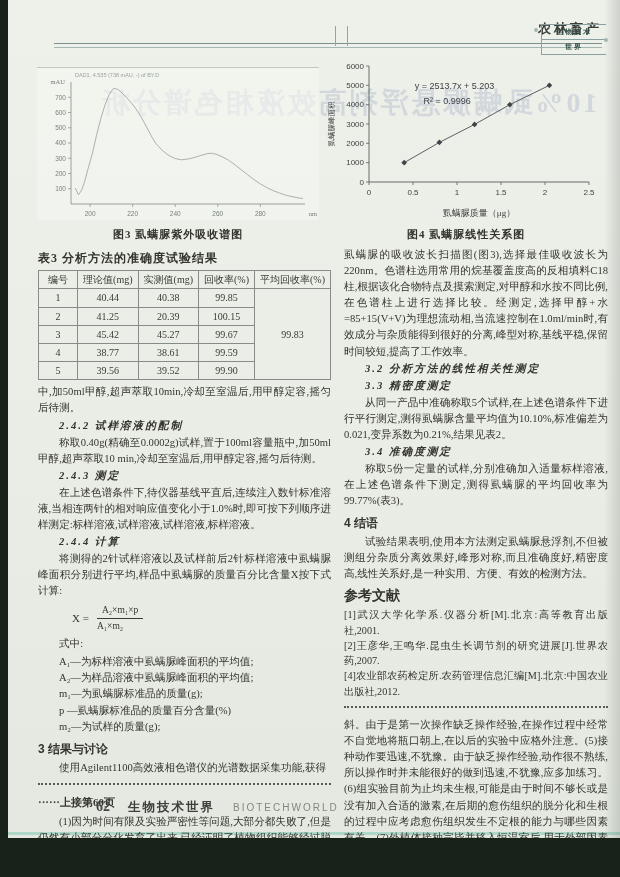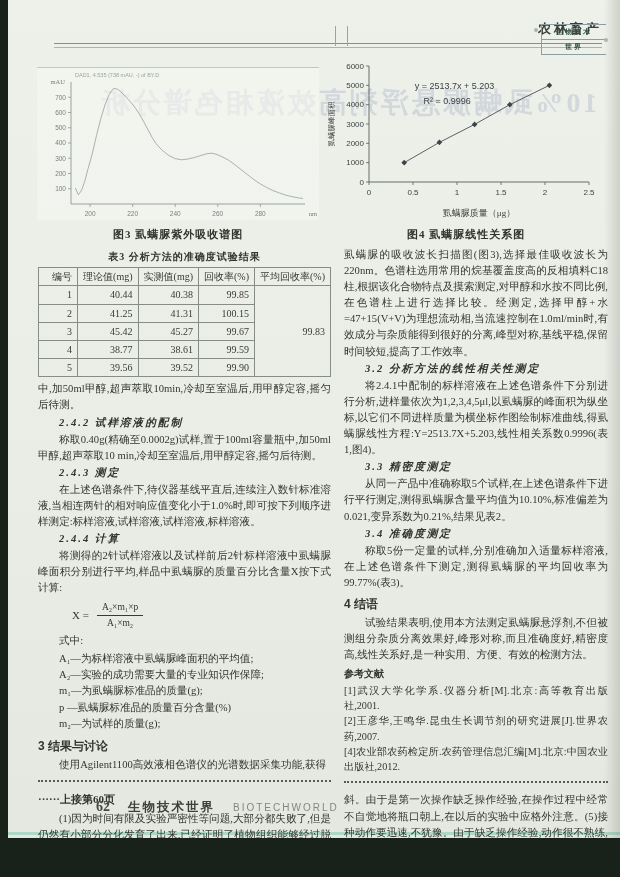--- a/index.html
+++ b/index.html
@@ -40,33 +40,33 @@
   
   .cols{position:relative;z-index:1;display:flex;gap:13px;padding:5px 12px 0 30px;
     color:#34342e;font-size:10.6px;line-height:1.52;text-align:justify;}
   .col-l{width:293px;flex:none;}
   .col-r{width:264px;flex:none;}
   p{margin:0 0 1px 0;text-indent:21px;}
   p.noindent{text-indent:0;}
   .subhead{font-style:italic;font-weight:bold;letter-spacing:2px;text-indent:21px;margin:1px 0;}
   .sechead{font-weight:bold;font-size:12px;margin:4px 0 2px 0;
     font-family:"Liberation Sans","DejaVu Sans",sans-serif;}
-  .refhead{font-weight:bold;font-size:10px;margin:3px 0 1px 0;
+  .refhead{font-weight:bold;font-size:14px;margin:3px 0 1px 0;
     font-family:"Liberation Sans","DejaVu Sans",sans-serif;}
   .refs div{font-size:10.2px;line-height:1.5;}
   .dotted{border:none;border-top:2px dotted #5a5a54;margin:7px 0 9px 0;}
   .contmark{font-weight:bold;font-size:11px;margin:2px 0 3px 0;}
   
-  .tbl-caption{text-align:center;font-weight:bold;font-size:10px;margin:2px 0 3px 0;letter-spacing:1px;}
+  .tbl-caption{font-weight:bold;font-size:12px;margin:2px 0 3px 0;letter-spacing:1px;}
   table{border-collapse:collapse;width:100%;font-size:10px;color:#3a3a34;margin-bottom:4px;}
-  th,td{border:1px solid #868c88;padding:1px 5px;text-align:right;font-weight:normal;height:13px;}
+  th,td{border:1px solid #868c88;padding:1px 5px;text-align:center;font-weight:normal;height:13px;}
   th{white-space:nowrap;}
   
   .formula{display:flex;align-items:center;gap:8px;margin:3px 0 3px 34px;font-size:11px;}
-  .frac{display:inline-flex;flex-direction:column;text-align:center;font-size:9.5px;}
+  .frac{display:inline-flex;flex-direction:column;font-size:9.5px;}
   .frac .num{border-bottom:1px solid #3a3a34;padding:0 5px 1px 5px;}
   .frac .den{padding-top:0;}
   .defs div{text-indent:21px;line-height:1.55;}
   
   .footer{position:absolute;left:88px;bottom:22px;display:flex;align-items:baseline;gap:18px;z-index:2;}
   .pg-num{font-size:14px;font-weight:bold;color:#45494 5;color:#454945;}
   .jcn{font-size:12.5px;font-weight:bold;color:#3c403c;letter-spacing:2px;
     font-family:"Liberation Sans","DejaVu Sans",sans-serif;}
   .jen{font-size:10px;color:#82887f;letter-spacing:2px;
     font-family:"Liberation Sans","DejaVu Sans",sans-serif;}
@@ -186,21 +186,21 @@
         <tr>
           <td>1</td>
           <td>40.44</td>
           <td>40.38</td>
           <td>99.85</td>
           <td rowspan="5" style="vertical-align:middle">99.83</td>
         </tr>
         <tr>
           <td>2</td>
           <td>41.25</td>
-          <td>41.31</td>
+          <td>20.39</td>
           <td>100.15</td>
         </tr>
         <tr>
           <td>3</td>
           <td>45.42</td>
           <td>45.27</td>
           <td>99.67</td>
         </tr>
         <tr>
           <td>4</td>
@@ -228,38 +228,37 @@
       <div class="formula">
         <span>X =</span>
         <span class="frac">
           <span class="num">A₂×m₁×p</span>
           <span class="den">A₁×m₂</span>
         </span>
       </div>
       <p class="noindent" style="text-indent:21px">式中:</p>
       <div class="defs">
         <div>A₁—为标样溶液中虱螨脲峰面积的平均值;</div>
-        <div>A₂—实验的成功需要大量的专业知识作保障;</div>
+        <div>A₂—为样品溶液中虱螨脲峰面积的平均值;</div>
         <div>m₁—为虱螨脲标准品的质量(g);</div>
         <div>p —虱螨脲标准品的质量百分含量(%)</div>
         <div>m₂—为试样的质量(g);</div>
       </div>
 
       <div class="sechead">3 结果与讨论</div>
       <p>使用Agilent1100高效液相色谱仪的光谱数据采集功能,获得</p>
 
       <hr class="dotted">
       <div class="contmark">······上接第60页</div>
       <p>(1)因为时间有限及实验严密性等问题,大部分都失败了,但是仍然有小部分分化发育了出来,已经证明了植物组织能够经过脱分化作用,形成愈伤组织,经过再分化作用,愈伤组织又能重新分化为有结构的组织和器官,最终形成完整的植株。(2)在实验前的准备工作做的不够充分,虽然查阅了相关书籍,但对于植物组织培养技术还只是一知半解,没有足够的专业知识储备,对实验的设计也不够完善,实验的成功需要大量的专业知识作保障,应充分吸取教训,加强对专业知识的补充。(3)本次实验染菌率为62.5%,可能是由于接种时操作不当,使细菌落入培养瓶中,在净化台前进行操作时,要注意不能说话、咳嗽等,操作未完成前禁止将手移出净化台,从而大大降低染菌的可能性。(4)接种过程中应始终保持培养瓶口略向下倾</p>
     </div>
 
     <div class="col-r">
-      <p class="noindent">虱螨脲的吸收波长扫描图(图3),选择最佳吸收波长为220nm。色谱柱选用常用的烷基覆盖度高的反相填料C18柱,根据该化合物特点及摸索测定,对甲醇和水按不同比例,在色谱柱上进行选择比较。经测定,选择甲醇+水=47+15(V+V)为理想流动相,当流速控制在1.0ml/min时,有效成分与杂质能得到很好的分离,峰型对称,基线平稳,保留时间较短,提高了工作效率。</p>
+      <p class="noindent">虱螨脲的吸收波长扫描图(图3),选择最佳吸收波长为220nm。色谱柱选用常用的烷基覆盖度高的反相填料C18柱,根据该化合物特点及摸索测定,对甲醇和水按不同比例,在色谱柱上进行选择比较。经测定,选择甲醇+水=85+15(V+V)为理想流动相,当流速控制在1.0ml/min时,有效成分与杂质能得到很好的分离,峰型对称,基线平稳,保留时间较短,提高了工作效率。</p>
       <div class="subhead">3.2 分析方法的线性相关性测定</div>
-      <p>将2.4.1中配制的标样溶液在上述色谱条件下分别进行分析,进样量依次为1,2,3,4,5μl,以虱螨脲的峰面积为纵坐标,以它们不同进样质量为横坐标作图绘制标准曲线,得虱螨脲线性方程:Y=2513.7X+5.203,线性相关系数0.9996(表1,图4)。</p>
       <div class="subhead">3.3 精密度测定</div>
       <p>从同一产品中准确称取5个试样,在上述色谱条件下进行平行测定,测得虱螨脲含量平均值为10.10%,标准偏差为0.021,变异系数为0.21%,结果见表2。</p>
       <div class="subhead">3.4 准确度测定</div>
       <p>称取5份一定量的试样,分别准确加入适量标样溶液,在上述色谱条件下测定,测得虱螨脲的平均回收率为99.77%(表3)。</p>
       <div class="sechead">4 结语</div>
       <p>试验结果表明,使用本方法测定虱螨脲悬浮剂,不但被测组分杂质分离效果好,峰形对称,而且准确度好,精密度高,线性关系好,是一种实用、方便、有效的检测方法。</p>
       <div class="refhead">参考文献</div>
       <div class="refs">
         <div>[1]武汉大学化学系.仪器分析[M].北京:高等教育出版社,2001.</div>
         <div>[2]王彦华,王鸣华.昆虫生长调节剂的研究进展[J].世界农药,2007.</div>

